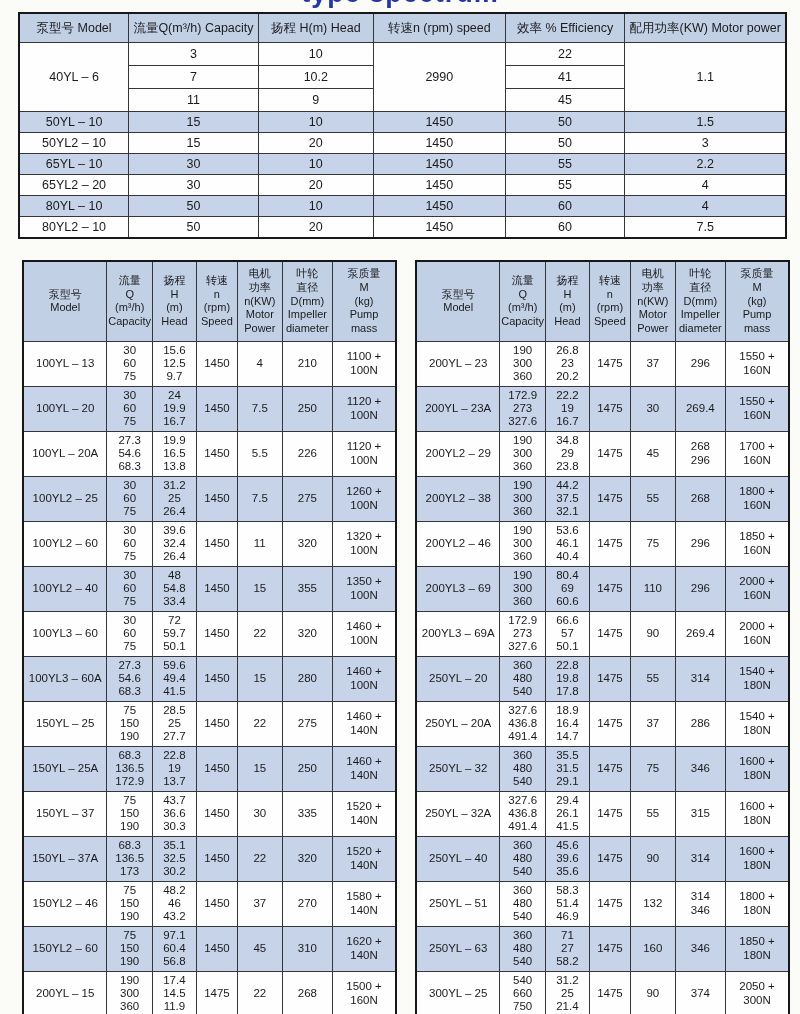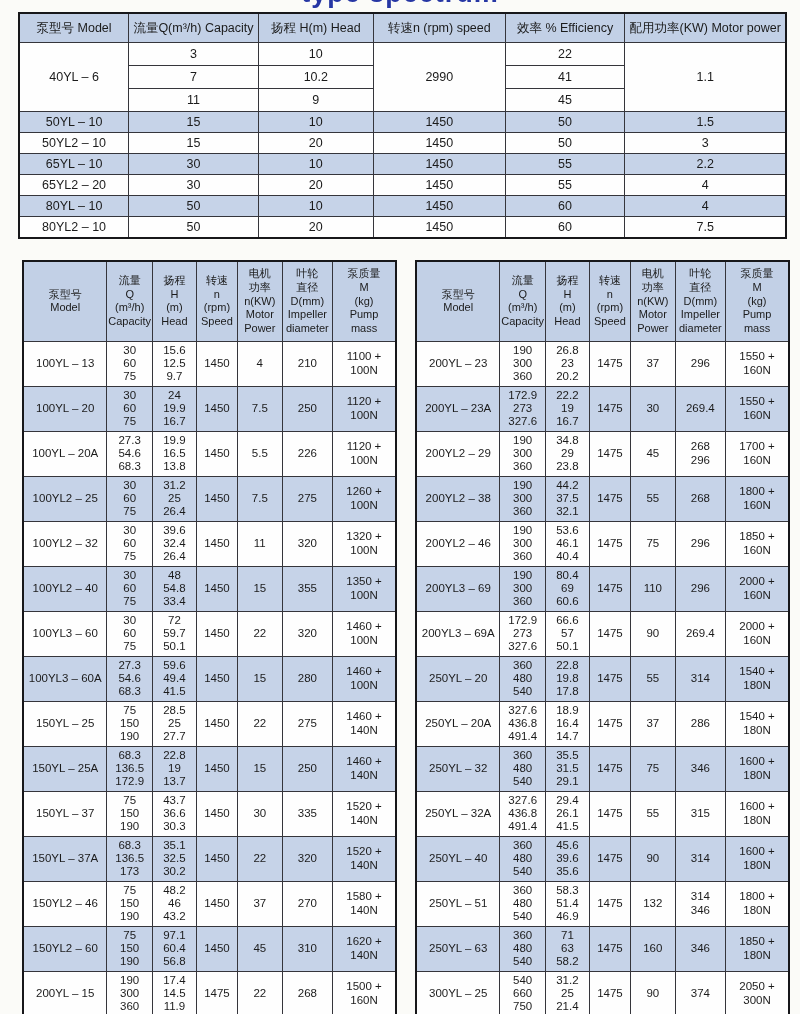--- a/index.html
+++ b/index.html
@@ -315,21 +315,21 @@
           <td>
             <div>275</div>
           </td>
           <td>
             <div>1260 +</div>
             <div>100N</div>
           </td>
         </tr>
         <tr class="plain">
           <td>
-            <div>100YL2 – 32</div>
+            <div>100YL2 – 60</div>
           </td>
           <td>
             <div>30</div>
             <div>60</div>
             <div>75</div>
           </td>
           <td>
             <div>39.6</div>
             <div>32.4</div>
             <div>26.4</div>
@@ -1059,21 +1059,21 @@
           <td>
             <div>250YL – 63</div>
           </td>
           <td>
             <div>360</div>
             <div>480</div>
             <div>540</div>
           </td>
           <td>
             <div>71</div>
-            <div>63</div>
+            <div>27</div>
             <div>58.2</div>
           </td>
           <td>
             <div>1475</div>
           </td>
           <td>
             <div>160</div>
           </td>
           <td>
             <div>346</div>

